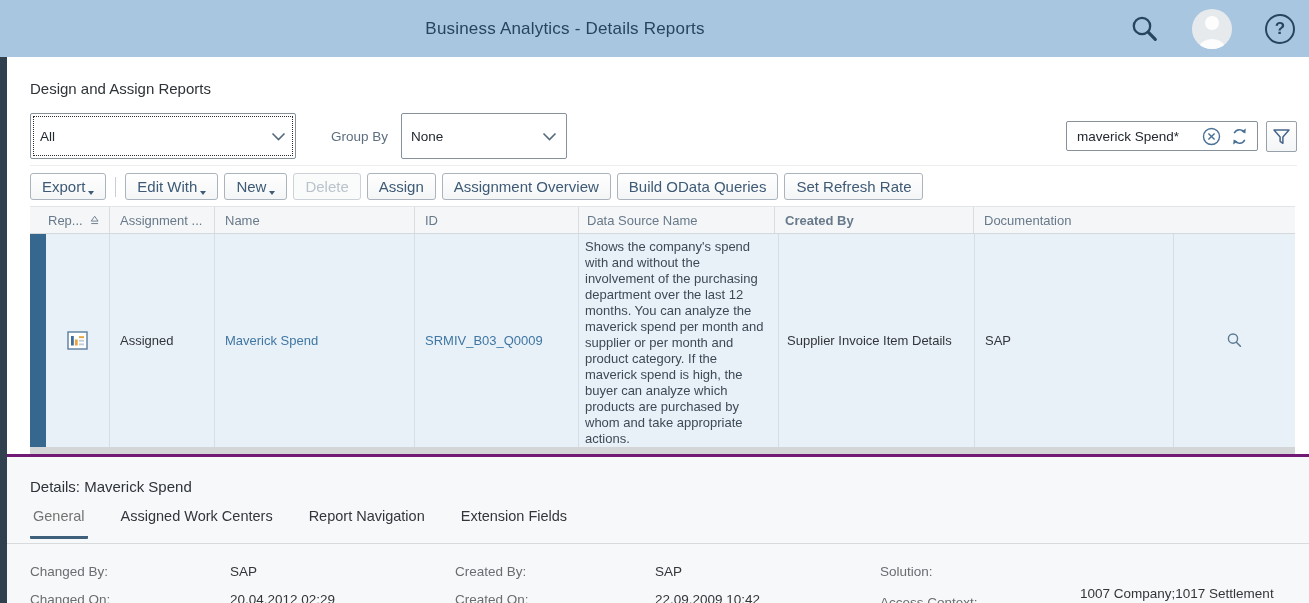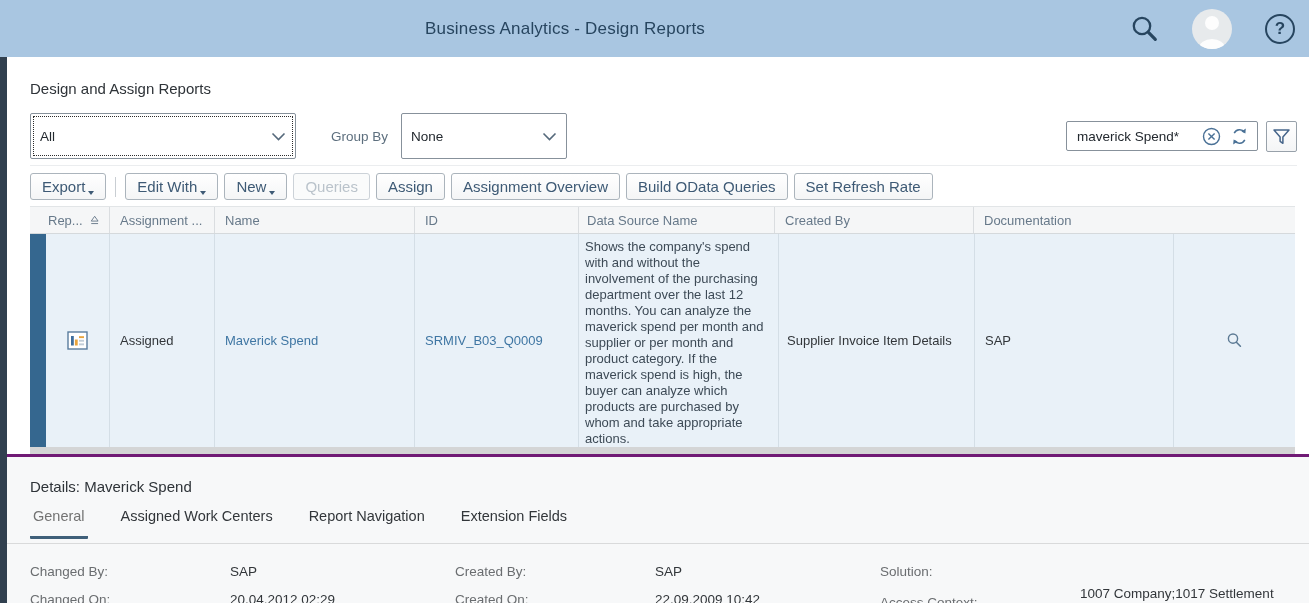--- a/index.html
+++ b/index.html
@@ -54,21 +54,21 @@
   .thead { display:flex; height:28px; background:#f5f6f7; border-top:1px solid #e2e5e7; border-bottom:1px solid #d5d9dc; }
   .th { display:flex; align-items:center; gap:7px; padding:0 10px; color:#67798a; border-right:1px solid #dadde0;
         overflow:hidden; white-space:nowrap; flex:none; }
   .th:last-child { border-right:none; flex:1; }
   .th-rep { width:80px; padding-left:18px; }
   .th-assignment { width:105px; }
   .th-name { width:200px; }
   .th-id { width:164px; }
   .th-desc { width:200px; padding-left:6px; }
   .th-dsn { width:196px; padding-left:8px; }
-  .th-created { width:199px; padding-left:10px; }
+  .th-created { width:199px; padding-left:10px;font-weight:bold; }
 
   .trow { display:flex; background:#e9f1f8; min-height:207px; cursor:pointer; }
   .selbar { width:16px; flex:none; background:#35678f; }
   .td { border-right:1px solid #d4dee6; display:flex; align-items:center; padding:0 10px; color:#32363a; flex:none; }
   .td:last-child { border-right:none; flex:1; justify-content:center; }
   .td-rep { width:64px; justify-content:center; }
   .td-assignment { width:105px; }
   .td-name { width:200px; }
   .td-id { width:164px; }
   .td-desc { width:200px; align-items:flex-start; padding:5px 6px 0 6px; color:#3d4a56; line-height:16px; }
@@ -91,21 +91,21 @@
   .fgroup { width:425px; flex:none; display:flex; flex-direction:column; }
   .fgroup:last-child { width:auto; }
   .frow { display:flex; align-items:center; min-height:28px; }
   .flabel { width:200px; flex:none; font-size:13.5px; color:#6a6d70; }
   .fvalue { font-size:13.5px; color:#32363a; max-width:215px; line-height:17px; }
 </style>
 </head>
 <body>
 
 <header class="topbar">
-  <div class="topbar-title">Business Analytics - Design Reports</div>
+  <div class="topbar-title">Business Analytics - Details Reports</div>
   <div class="topbar-icons">
     <span class="shell-icon">
       <svg width="29" height="29" viewBox="0 0 29 29">
         <circle cx="12" cy="12" r="8.2" fill="none" stroke="#27455f" stroke-width="2.3"></circle>
         <line x1="18.2" y1="18.2" x2="25.3" y2="25.3" stroke="#27455f" stroke-width="3.2" stroke-linecap="round"></line>
       </svg>
     </span>
     <span class="avatar">
       <span class="head"></span>
       <span class="torso"></span>
@@ -168,21 +168,21 @@
         <span class="tb-sep"></span>
         <button class="tbtn">
           <span>Edit With</span>
           <span class="menu-caret"></span>
         </button>
         <button class="tbtn">
           <span>New</span>
           <span class="menu-caret"></span>
         </button>
         <button class="tbtn disabled">
-          <span>Queries</span>
+          <span>Delete</span>
         </button>
         <button class="tbtn">
           <span>Assign</span>
         </button>
         <button class="tbtn">
           <span>Assignment Overview</span>
         </button>
         <button class="tbtn">
           <span>Build OData Queries</span>
         </button>

